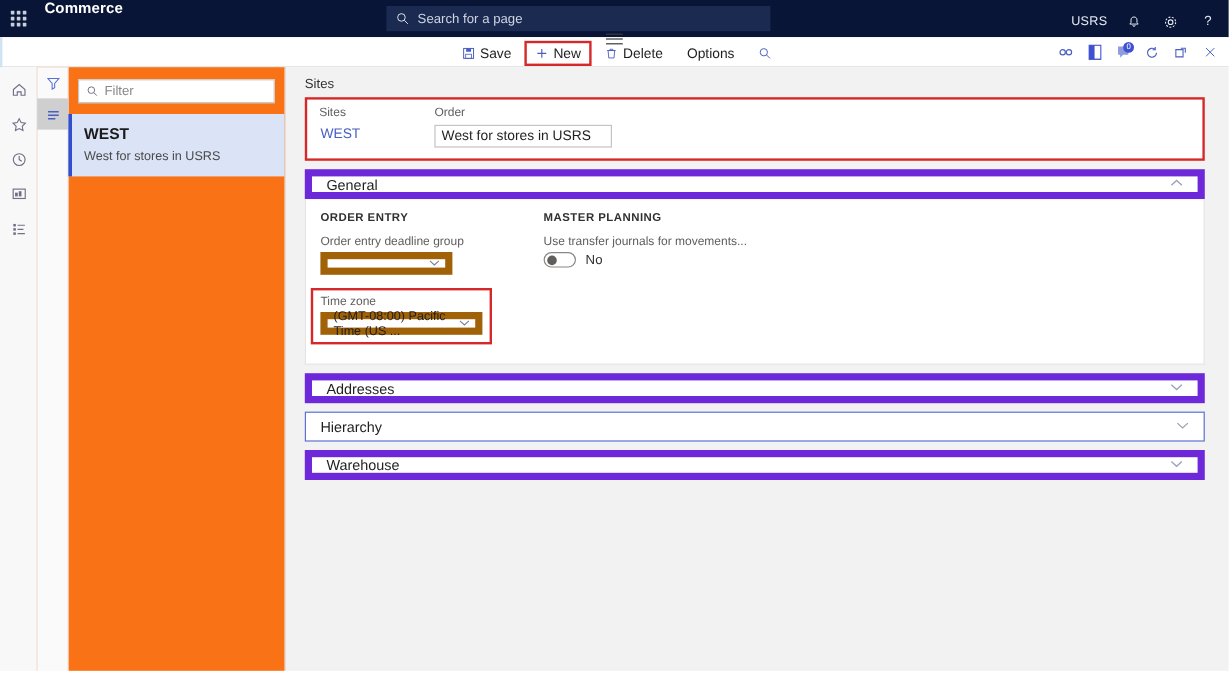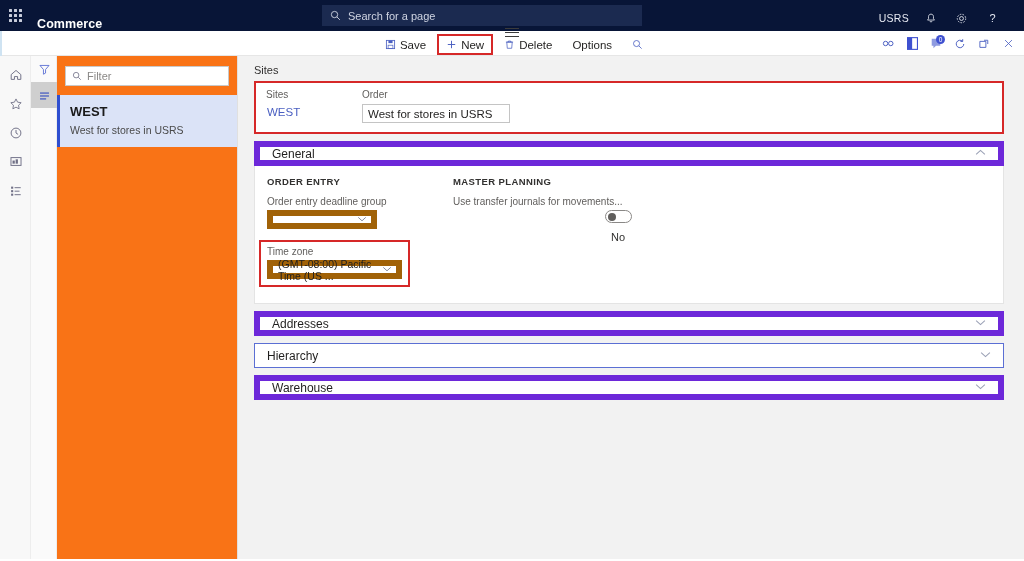--- a/index.html
+++ b/index.html
@@ -8,21 +8,21 @@
     font-family: "Liberation Sans", sans-serif;
     background: #ffffff;
     overflow: hidden;
   }
   body { position: relative; }
 
   
   .topbar {
     position: absolute; left: 0; top: 0; width: 1024px; height: 31px;
     background: #081537;
-    display: flex; align-items: flex-end;
+    display: flex; align-items: flex-start;
   }
   .waffle {
     width: 31px; height: 31px;
     display: flex; align-items: center; justify-content: center;
     cursor: pointer;
   }
   .waffle-grid {
     display: grid; grid-template-columns: repeat(3, 3px);
     grid-template-rows: repeat(3, 3px); gap: 2px;
   }
@@ -35,21 +35,21 @@
     position: absolute; left: 322px; top: 5px;
     width: 320px; height: 21px;
     background: #1b2a50;
     display: flex; align-items: center; padding: 0 8px;
     cursor: text;
   }
   .topsearch .mag { margin-right: 7px; display: flex; }
   .topsearch .ph { color: #cfd4e2; font-size: 11px; }
   .topright {
     position: absolute; right: 0; top: 0; height: 36px;
-    display: flex; align-items: center; gap: 0px; padding-right: 16px;
+    display: flex; align-items: center; gap: 0px; padding-right: 2px;
   }
   .topright .ti {
     height: 31px; min-width: 31px; padding: 0 6px;
     display: flex; align-items: center; justify-content: center;
     color: #e6e9f2; font-size: 11px; cursor: pointer;
   }
   .topright .ti.usr { font-size: 10.5px; letter-spacing: .3px; }
 
   
   .cmdbar {
@@ -183,21 +183,21 @@
     height: 19px; border: 6px solid #a16207; background: #fff;
     display: flex; align-items: center; justify-content: space-between;
     padding: 0 4px 0 5px; font-size: 10.5px; color: #201f1e; cursor: pointer;
   }
   .combo.w110 { width: 110px; }
   .combo.w135 { width: 135px; }
   .redwrap {
     border: 2px solid #d62828; padding: 4px 6px 6px 6px; display: inline-block;
     margin-left: -8px; margin-top: 2px;
   }
-  .toggle-row { display: flex; align-items: center; gap: 8px; margin-top: 2px; flex-direction: column; }
+  .toggle-row { display: flex; align-items: center; gap: 8px; margin-top: 2px; }
   .toggle {
     width: 27px; height: 13px; border-radius: 7px;
     border: 1px solid #8a8886; background: #ffffff;
     position: relative; cursor: pointer;
   }
   .toggle .knob {
     position: absolute; left: 2px; top: 1.5px;
     width: 8px; height: 8px; border-radius: 50%; background: #605e5c;
   }
   .toggle-lbl { font-size: 11px; color: #323130; }

